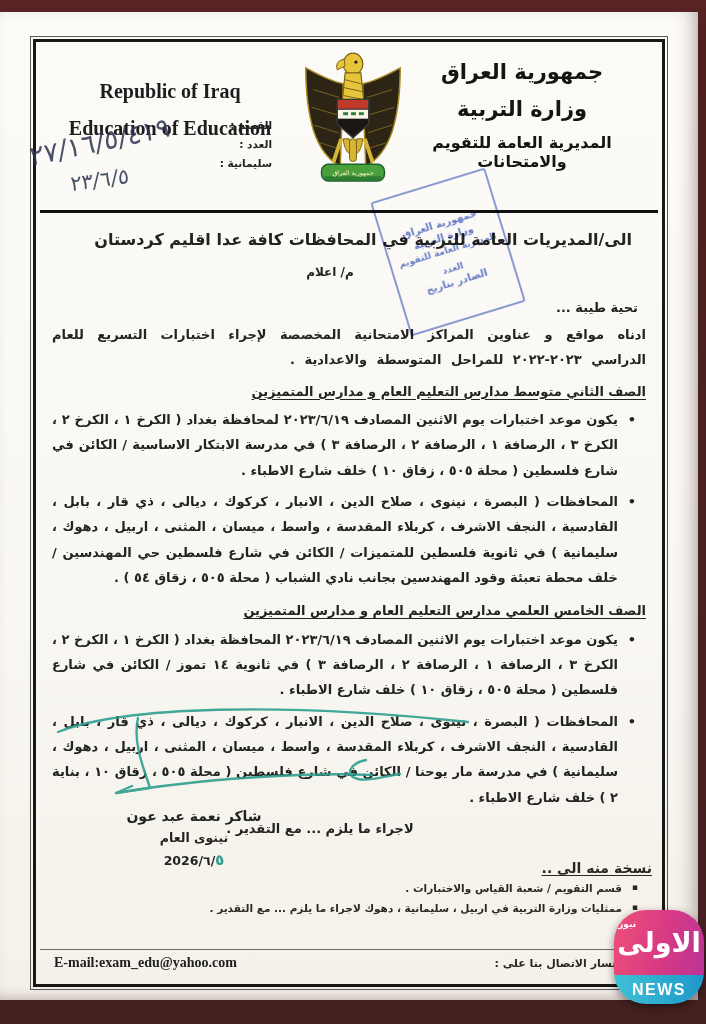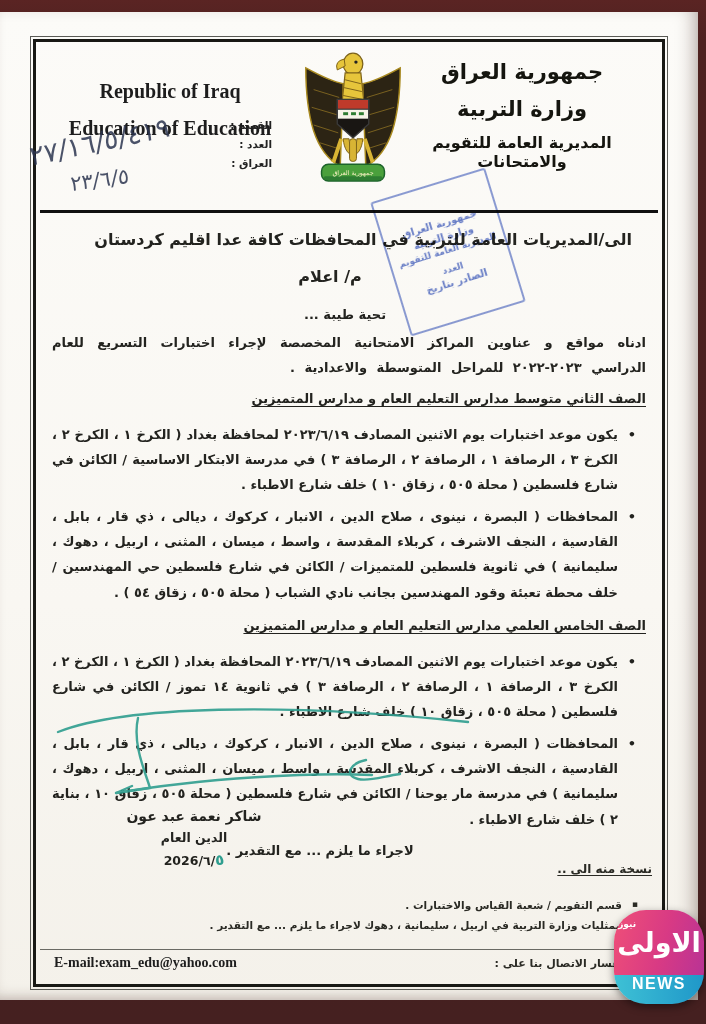--- a/index.html
+++ b/index.html
@@ -47,45 +47,45 @@
          mix-blend-mode:multiply;}
   .stamp .s1,.stamp .s2{font-size:10px;}
   .stamp .s3{font-size:9px;}
   .stamp .s4{font-size:9px;margin-top:6px;}
   .stamp .s5{font-size:10px;}
   
   .body-text{position:absolute;top:180px;right:14px;left:16px;z-index:2;
          direction:rtl;font-size:13px;font-weight:bold;color:#23231f;
          line-height:1.95;}
   .to-line{font-size:16px;margin:2px 16px 6px 0;}
-  .subject{text-align:center;font-size:16px;margin:4px 40px 10px 0;}
-  .greeting{margin:0 10px 2px 0;text-align:center;}
+  .subject{text-align:center;font-size:12px;margin:4px 40px 10px 0;}
+  .greeting{margin:0 10px 2px 0;}
   .intro{text-align:justify;word-spacing:5px;margin:0 2px 4px 0;}
   .sec-head{display:inline-block;text-decoration:underline;
          text-underline-offset:3px;margin:2px 2px 2px 0;font-size:13px;}
-  ul.points{list-style:none;margin:8px 0 0 0;padding:0 10px 0 0;}
+  ul.points{list-style:none;margin:1px 0 0 0;padding:0 10px 0 0;}
   ul.points li{position:relative;padding-right:20px;margin-bottom:6px;
          text-align:justify;}
   ul.points li::before{content:"•";position:absolute;right:2px;top:0;
          font-size:13px;}
   .closing{text-align:center;margin:2px 60px 0 0;}
   
   .sig-svg{position:absolute;left:18px;top:656px;z-index:3;}
   .sig-block{position:absolute;left:70px;top:766px;width:176px;z-index:3;
          text-align:center;direction:rtl;font-weight:bold;color:#23231f;}
   .sig-block .nm{font-size:14px;margin-bottom:6px;}
   .sig-block .tt{font-size:12.5px;margin-bottom:6px;}
   .sig-block .dt{font-size:12.5px;direction:ltr;}
   .sig-block .dt .day{color:#2f9e8f;font-size:15px;display:inline-block;
          transform:rotate(-8deg);}
   
   .copies{position:absolute;right:10px;top:816px;width:540px;direction:rtl;
          text-align:right;color:#2a2a24;font-weight:bold;}
-  .copies .cp-head{display:inline-block;font-size:12px;text-decoration:underline;
-         text-underline-offset:2px;margin-bottom:20px;}
+  .copies .cp-head{display:inline-block;font-size:14px;text-decoration:underline;
+         text-underline-offset:2px;margin-bottom:3px;}
   .copies ul{list-style:none;margin:0;padding:0 14px 0 0;}
   .copies li{position:relative;padding-right:16px;font-size:10.5px;
          line-height:1.9;}
   .copies li::before{content:"▪";position:absolute;right:0;top:0;font-size:9px;}
   
   .footer{position:absolute;left:4px;right:4px;bottom:0;height:34px;
          border-top:1px solid #6a6a64;z-index:2;}
   .footer-row{display:flex;justify-content:space-between;align-items:center;
          padding:5px 10px 0 14px;}
   .email{font-family:"Liberation Serif",serif;font-weight:bold;font-size:14px;
@@ -94,41 +94,41 @@
   
   .news-logo{position:absolute;right:2px;bottom:20px;width:90px;height:94px;
          border-radius:32px;overflow:hidden;z-index:9;
          box-shadow:0 3px 8px rgba(0,0,0,.45);display:flex;flex-direction:column;}
   .news-top{flex:1;background:linear-gradient(105deg,#ef4f78 0%,#d83a84 55%,#b93395 100%);
          display:flex;align-items:center;justify-content:center;}
   .news-ar{position:relative;color:#fff;font-weight:bold;font-size:27px;
          line-height:1;}
   .news-ar small{position:absolute;top:-9px;left:1px;font-size:9px;font-weight:bold;}
   .news-band{height:29px;background:linear-gradient(90deg,#3ec1d5,#1f97c9);
-         display:flex;align-items:flex-start;justify-content:center;}
+         display:flex;align-items:center;justify-content:center;}
   .news-en{color:#fff;font-weight:bold;font-size:16px;letter-spacing:1.5px;
          font-family:"Liberation Sans",sans-serif;}
 </style>
 </head>
 <body>
 
 <div class="photo">
   <div class="paper">
     <div class="frame">
       <div class="frame-inner">
 
         <div class="en-title">
           <div class="l1">Republic of Iraq</div>
           <div class="l2">Education of Education</div>
         </div>
 
         <div class="ref-fields">
           <div>القسم :</div>
           <div>العدد :</div>
-          <div>العراق :</div>
+          <div>سليمانية :</div>
         </div>
 
         <div class="hw hw1">٢٧/١٦/٥/٤١٩</div>
         <div class="hw hw2">٢٣/٦/٥</div>
 
         <svg class="emblem" width="118" height="150" viewBox="0 0 120 152">
           <path d="M12,18 C34,30 44,33 50,34 L50,40 L47,118 C36,112 26,100 20,82 C15,66 12,42 12,18 Z" fill="#2c2414" stroke="#a8891f" stroke-width="1.5"></path>
           <path d="M108,18 C86,30 76,33 70,34 L70,40 L73,118 C84,112 94,100 100,82 C105,66 108,42 108,18 Z" fill="#2c2414" stroke="#a8891f" stroke-width="1.5"></path>
           <path d="M20,40 L46,48 M18,58 L45,66 M20,76 L45,84 M26,94 L45,100" stroke="#7a6220" stroke-width="1" fill="none"></path>
           <path d="M100,40 L74,48 M102,58 L75,66 M100,76 L75,84 M94,94 L75,100" stroke="#7a6220" stroke-width="1" fill="none"></path>
@@ -193,21 +193,21 @@
         <svg class="sig-svg" width="440" height="120" viewBox="0 0 440 120">
           <g fill="none" stroke="#2f9e8f" stroke-width="2.4" stroke-linecap="round" opacity=".9">
             <path d="M4,34 C70,8 230,4 414,24"></path>
             <path d="M84,20 C78,46 92,76 96,90 L62,95 L78,88"></path>
             <path d="M62,95 C150,80 260,74 318,77"></path>
             <path d="M312,62 c-15,3 -23,15 -8,19 c11,3 26,-3 42,-5"></path>
           </g>
         </svg>
         <div class="sig-block">
           <div class="nm">شاكر نعمة عبد عون</div>
-          <div class="tt">الدين العام</div>
+          <div class="tt">نينوى العام</div>
           <div class="dt"><span>2026/٦/</span><span class="day">٥</span></div>
         </div>
 
         <div class="copies">
           <span class="cp-head">نسخة منه الى ..</span>
           <ul>
             <li>قسم التقويم / شعبة القياس والاختبارات .</li>
             <li>ممثليات وزارة التربية في اربيل ، سليمانية ، دهوك لاجراء ما يلزم ... مع التقدير .</li>
           </ul>
         </div>

